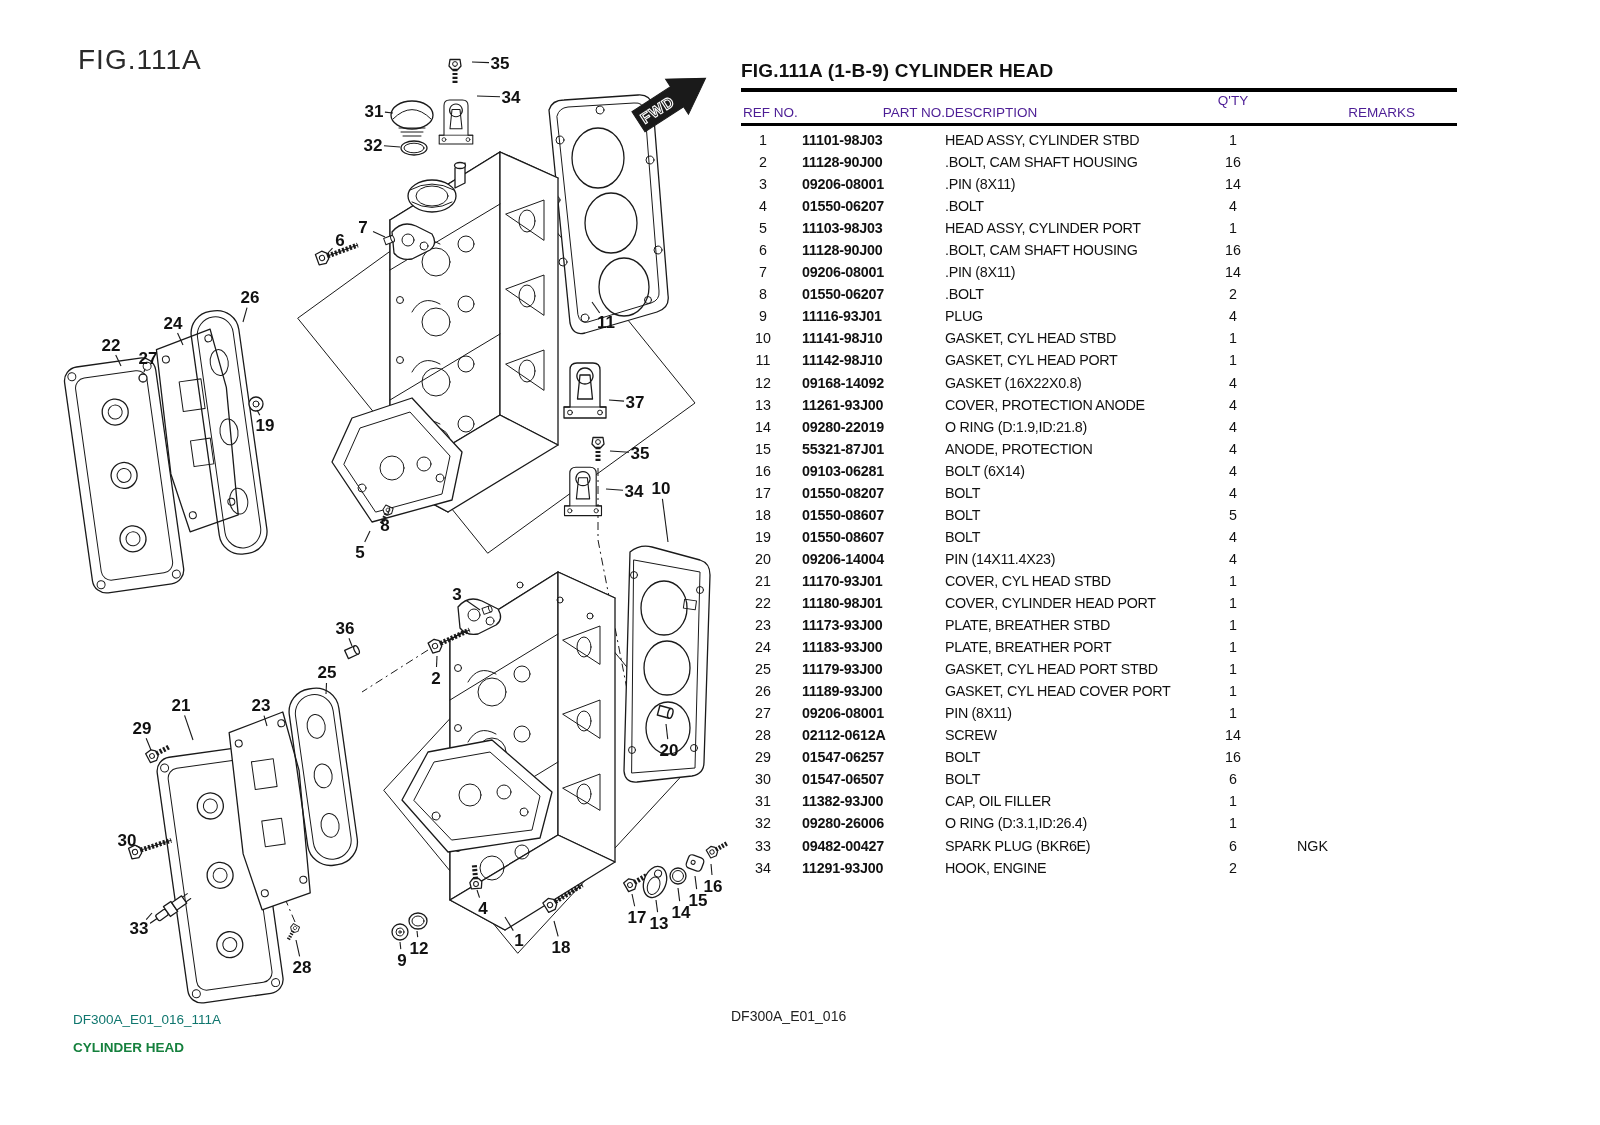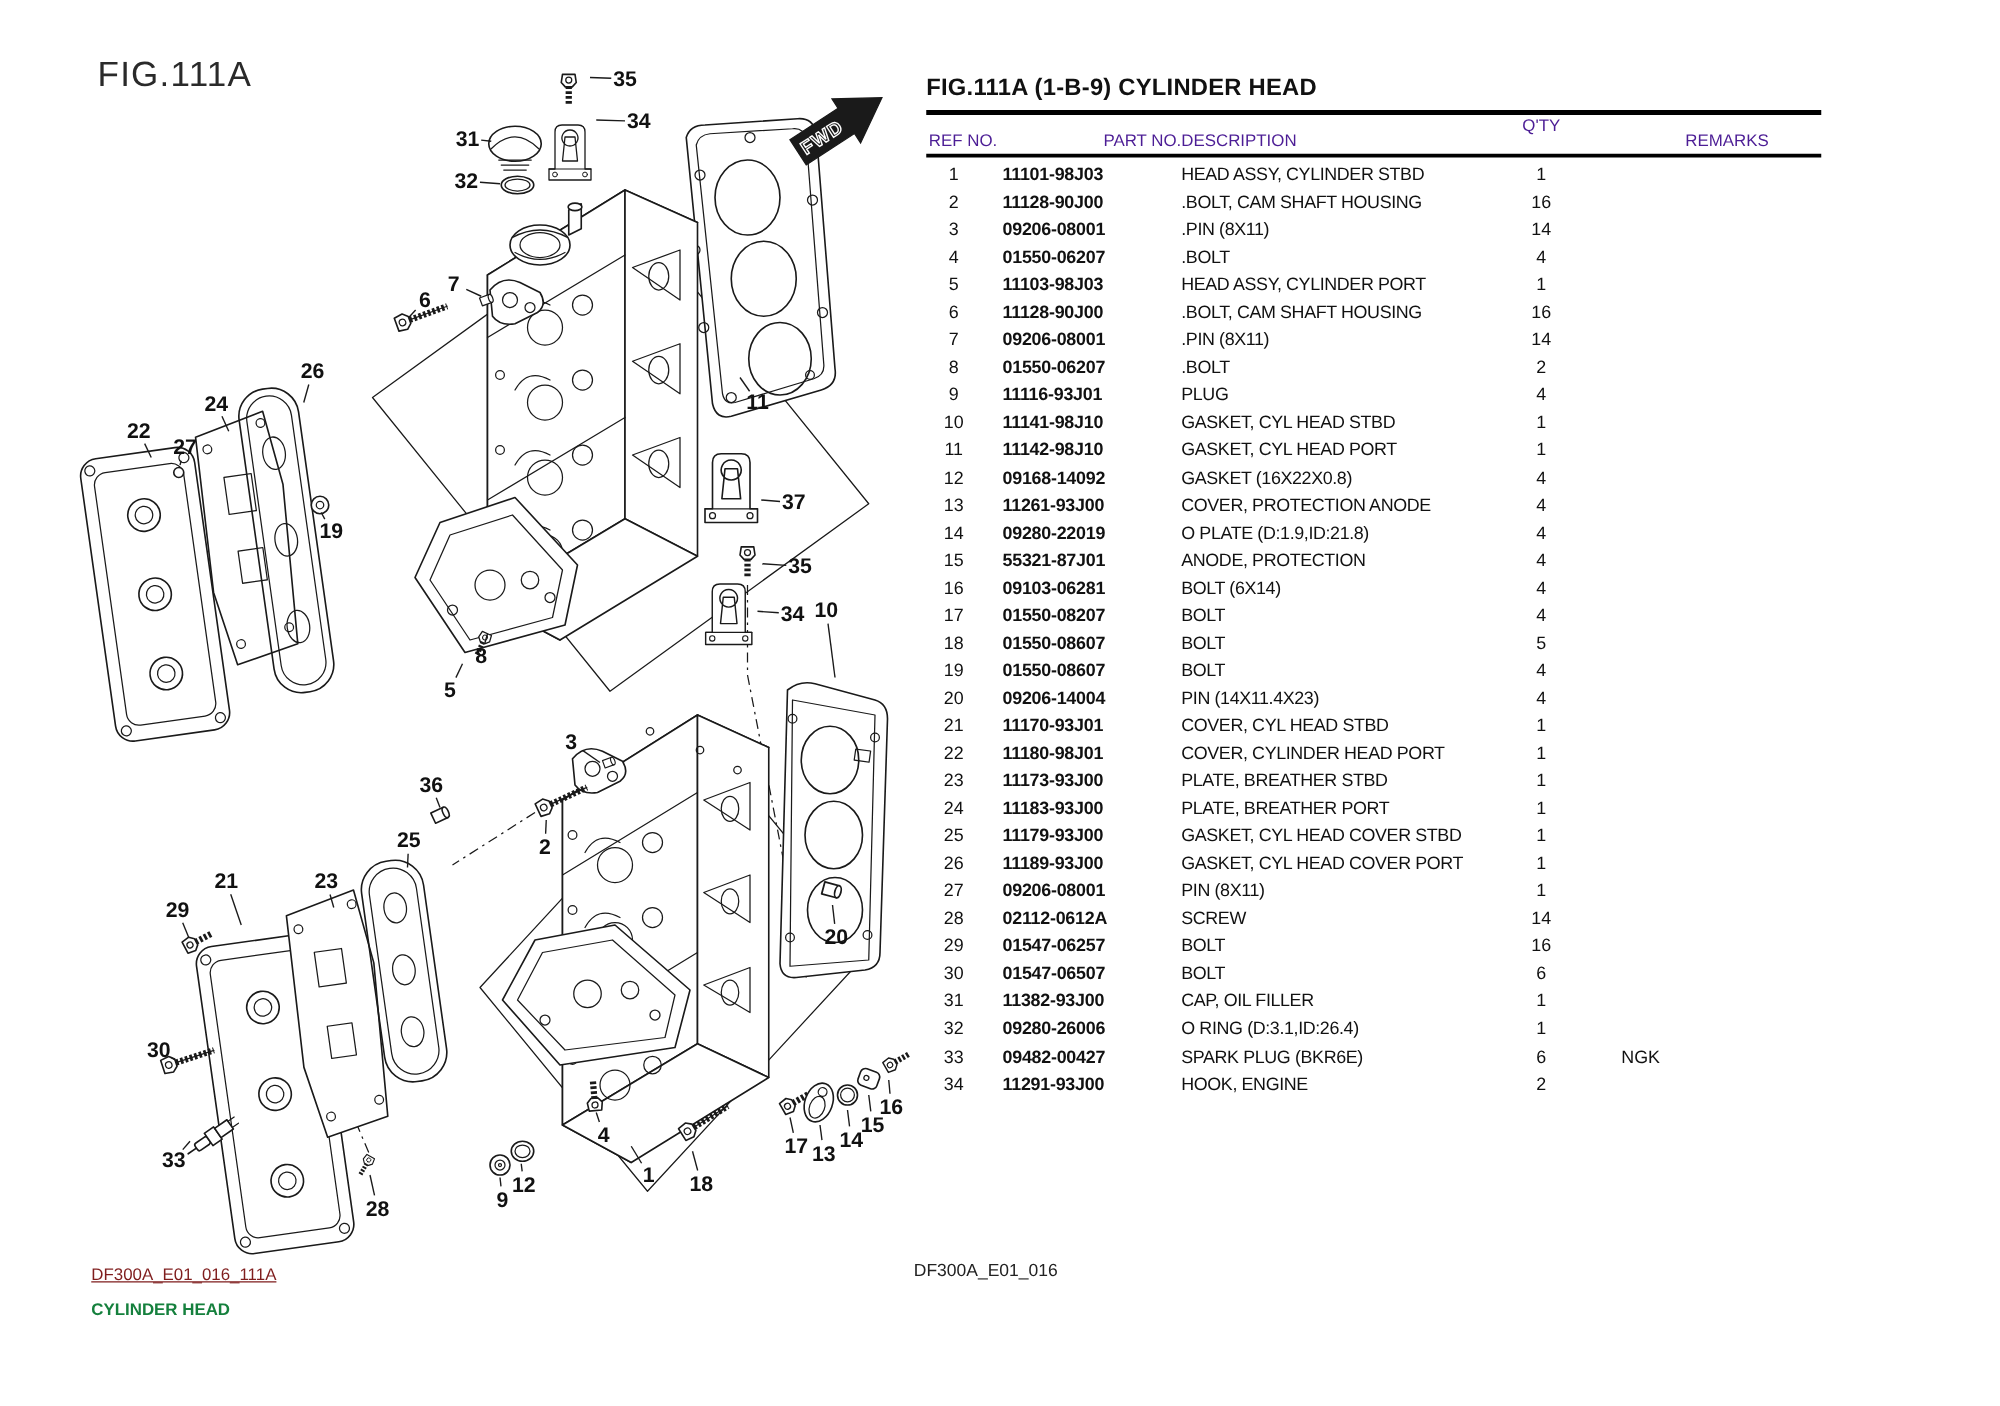--- a/index.html
+++ b/index.html
@@ -30,21 +30,21 @@
     display:grid; grid-template-columns:44px 160px 240px 96px 176px;
     height:22.05px; line-height:22.05px; font-size:14.3px; white-space:nowrap;
   }
   .c-ref  { text-align:center; }
   .c-part { padding-left:17px; font-weight:bold; letter-spacing:-0.2px; }
   .c-desc { letter-spacing:-0.3px; }
   .c-qty  { text-align:center; }
   .c-rem  { padding-left:16px; }
 
   
-  .f-left1 { position:absolute; left:73px; top:1012px; font-size:13.5px; color:#7f1d1d;text-decoration:underline; }
+  .f-left1 { position:absolute; left:73px; top:1012px; font-size:13.5px; color:#0f766e; }
   .f-left2 { position:absolute; left:73px; top:1040px; font-size:13.5px; color:#15803d;font-weight:bold; }
   .f-right { position:absolute; left:731px; top:1008px; font-size:14px;  color:#222; }
 
   
   .ln  { fill:none;  stroke:#1a1a1a; stroke-width:1.3; stroke-linejoin:round; stroke-linecap:round; }
   .fw  { fill:#ffffff; stroke:#1a1a1a; stroke-width:1.3; stroke-linejoin:round; stroke-linecap:round; }
   .thin{ stroke-width:1; }
   .dash{ fill:none; stroke:#1a1a1a; stroke-width:1; stroke-dasharray:8,4,2,4; }
   .leader { stroke:#1a1a1a; stroke-width:1.1; }
   .callout { font:bold 17px "Liberation Sans", sans-serif; fill:#111; }
@@ -560,21 +560,21 @@
       <div class="prow">
     <span class="c-ref">13</span>
     <span class="c-part">11261-93J00</span>
     <span class="c-desc">COVER, PROTECTION ANODE</span>
     <span class="c-qty">4</span>
     <span class="c-rem"></span>
   </div>
       <div class="prow">
     <span class="c-ref">14</span>
     <span class="c-part">09280-22019</span>
-    <span class="c-desc">O PLATE (D:1.9,ID:21.8)</span>
+    <span class="c-desc">O RING (D:1.9,ID:21.8)</span>
     <span class="c-qty">4</span>
     <span class="c-rem"></span>
   </div>
       <div class="prow">
     <span class="c-ref">15</span>
     <span class="c-part">55321-87J01</span>
     <span class="c-desc">ANODE, PROTECTION</span>
     <span class="c-qty">4</span>
     <span class="c-rem"></span>
   </div>
@@ -637,21 +637,21 @@
       <div class="prow">
     <span class="c-ref">24</span>
     <span class="c-part">11183-93J00</span>
     <span class="c-desc">PLATE, BREATHER PORT</span>
     <span class="c-qty">1</span>
     <span class="c-rem"></span>
   </div>
       <div class="prow">
     <span class="c-ref">25</span>
     <span class="c-part">11179-93J00</span>
-    <span class="c-desc">GASKET, CYL HEAD COVER STBD</span>
+    <span class="c-desc">GASKET, CYL HEAD PORT STBD</span>
     <span class="c-qty">1</span>
     <span class="c-rem"></span>
   </div>
       <div class="prow">
     <span class="c-ref">26</span>
     <span class="c-part">11189-93J00</span>
     <span class="c-desc">GASKET, CYL HEAD COVER PORT</span>
     <span class="c-qty">1</span>
     <span class="c-rem"></span>
   </div>

